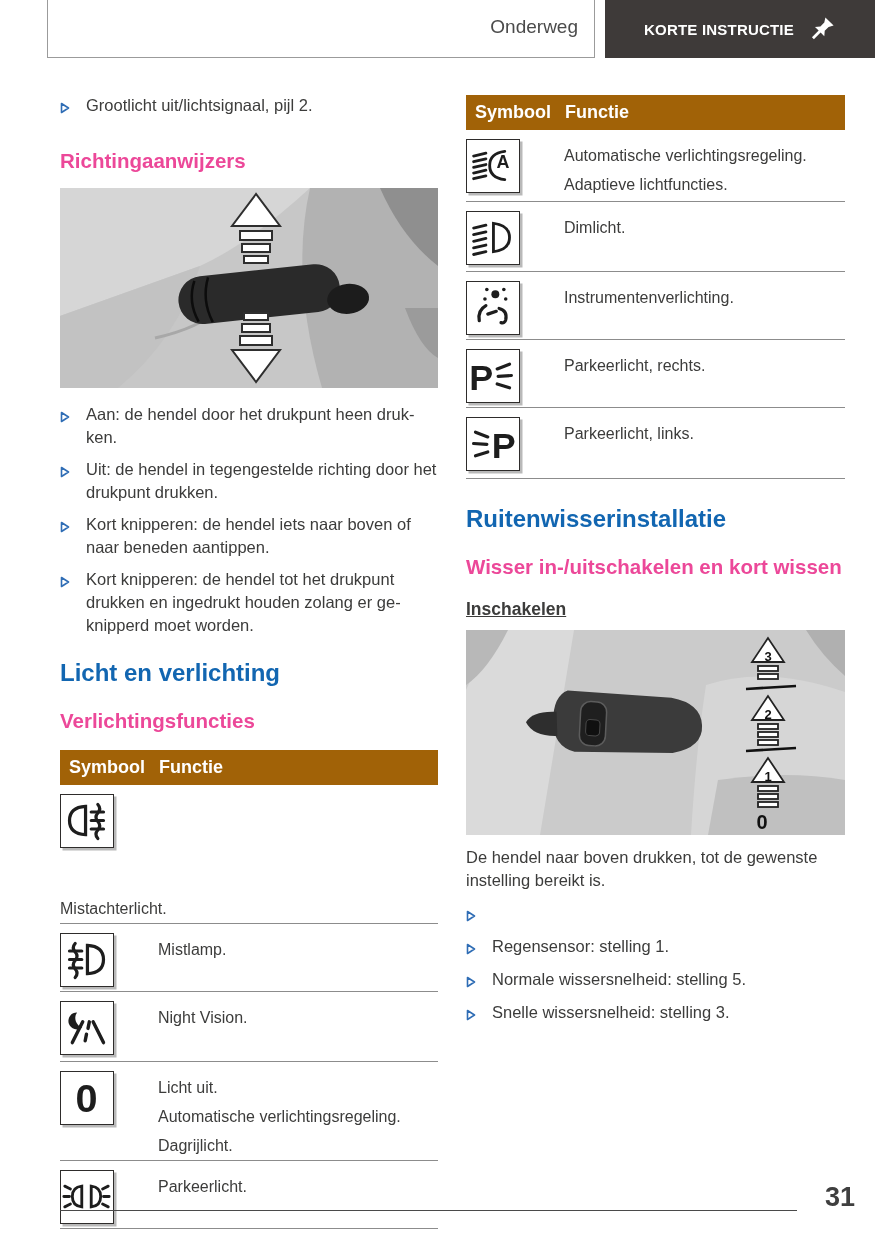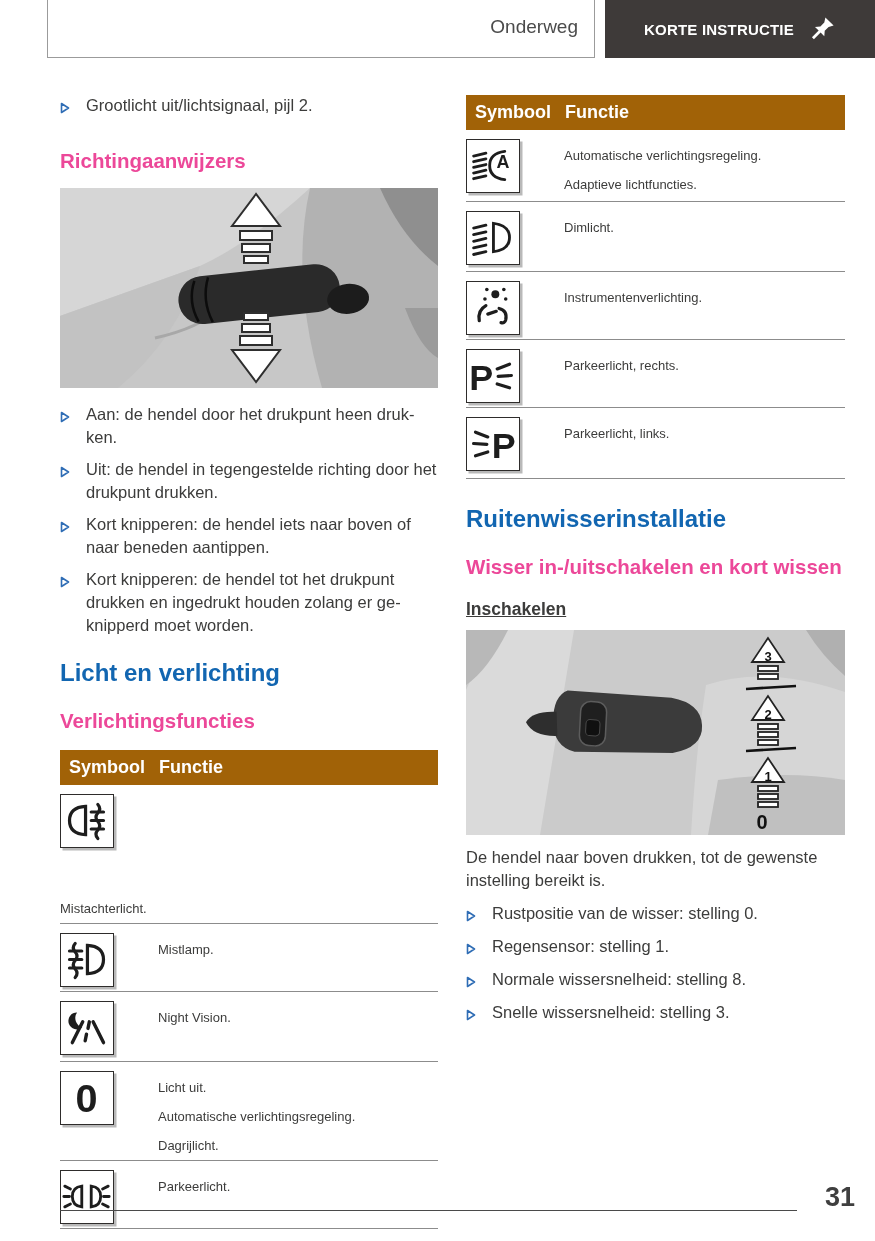--- a/index.html
+++ b/index.html
@@ -36,21 +36,21 @@
   .sym-head{
     background:#a16207;color:#fff;display:flex;align-items:center;
     height:35px;font-size:18px;font-weight:bold;
   }
   .sym-head .c1{width:90px;padding-left:9px;}
   .sym-row{
     display:flex;border-bottom:1px solid #8c8c8c;box-sizing:border-box;
     padding-top:9px;
   }
   .sym-row .cell-icon{flex:0 0 98px;}
-  .sym-row .cell-text{font-size:13px;line-height:29px;padding-top:2px;}
+  .sym-row .cell-text{font-size:16px;line-height:29px;padding-top:2px;}
   .symbox{
     display:inline-block;width:54px;height:54px;background:#fff;
     border:1.5px solid #2e2c2b;box-sizing:border-box;
     box-shadow:2.5px 2.5px 0 #b9b9b9;
   }
   .symbox svg{display:block;}
   
   .illus{display:block;}
   
   .foot-line{position:absolute;left:60px;top:1210px;width:737px;border-top:1.5px solid #4a4a4a;}
@@ -377,33 +377,32 @@
     </g>
   </svg>
 
   <div class="para" style="margin-top:11px;">De hendel naar boven drukken, tot de gewenste instelling bereikt is.</div>
 
   <div style="margin-top:10px;">
     <div class="bullet">
       <span class="tri"><svg width="10" height="12" viewBox="0 0 10 12">
             <path d="M1.5 1.5 L8.5 6 L1.5 10.5 Z" fill="none" stroke="#2f6db5" stroke-width="1.6" stroke-linejoin="round"></path>
           </svg></span>
-      <span class="btxt">Rustpositie van de wisser: stelling 0.</span>
     </div>
     <div class="bullet">
       <span class="tri"><svg width="10" height="12" viewBox="0 0 10 12">
             <path d="M1.5 1.5 L8.5 6 L1.5 10.5 Z" fill="none" stroke="#2f6db5" stroke-width="1.6" stroke-linejoin="round"></path>
           </svg></span>
       <span class="btxt">Regensensor: stelling 1.</span>
     </div>
     <div class="bullet">
       <span class="tri"><svg width="10" height="12" viewBox="0 0 10 12">
             <path d="M1.5 1.5 L8.5 6 L1.5 10.5 Z" fill="none" stroke="#2f6db5" stroke-width="1.6" stroke-linejoin="round"></path>
           </svg></span>
-      <span class="btxt">Normale wissersnelheid: stelling 8.</span>
+      <span class="btxt">Normale wissersnelheid: stelling 5.</span>
     </div>
     <div class="bullet">
       <span class="tri"><svg width="10" height="12" viewBox="0 0 10 12">
             <path d="M1.5 1.5 L8.5 6 L1.5 10.5 Z" fill="none" stroke="#2f6db5" stroke-width="1.6" stroke-linejoin="round"></path>
           </svg></span>
       <span class="btxt">Snelle wissersnelheid: stelling 3.</span>
     </div>
   </div>
 </div>
 

